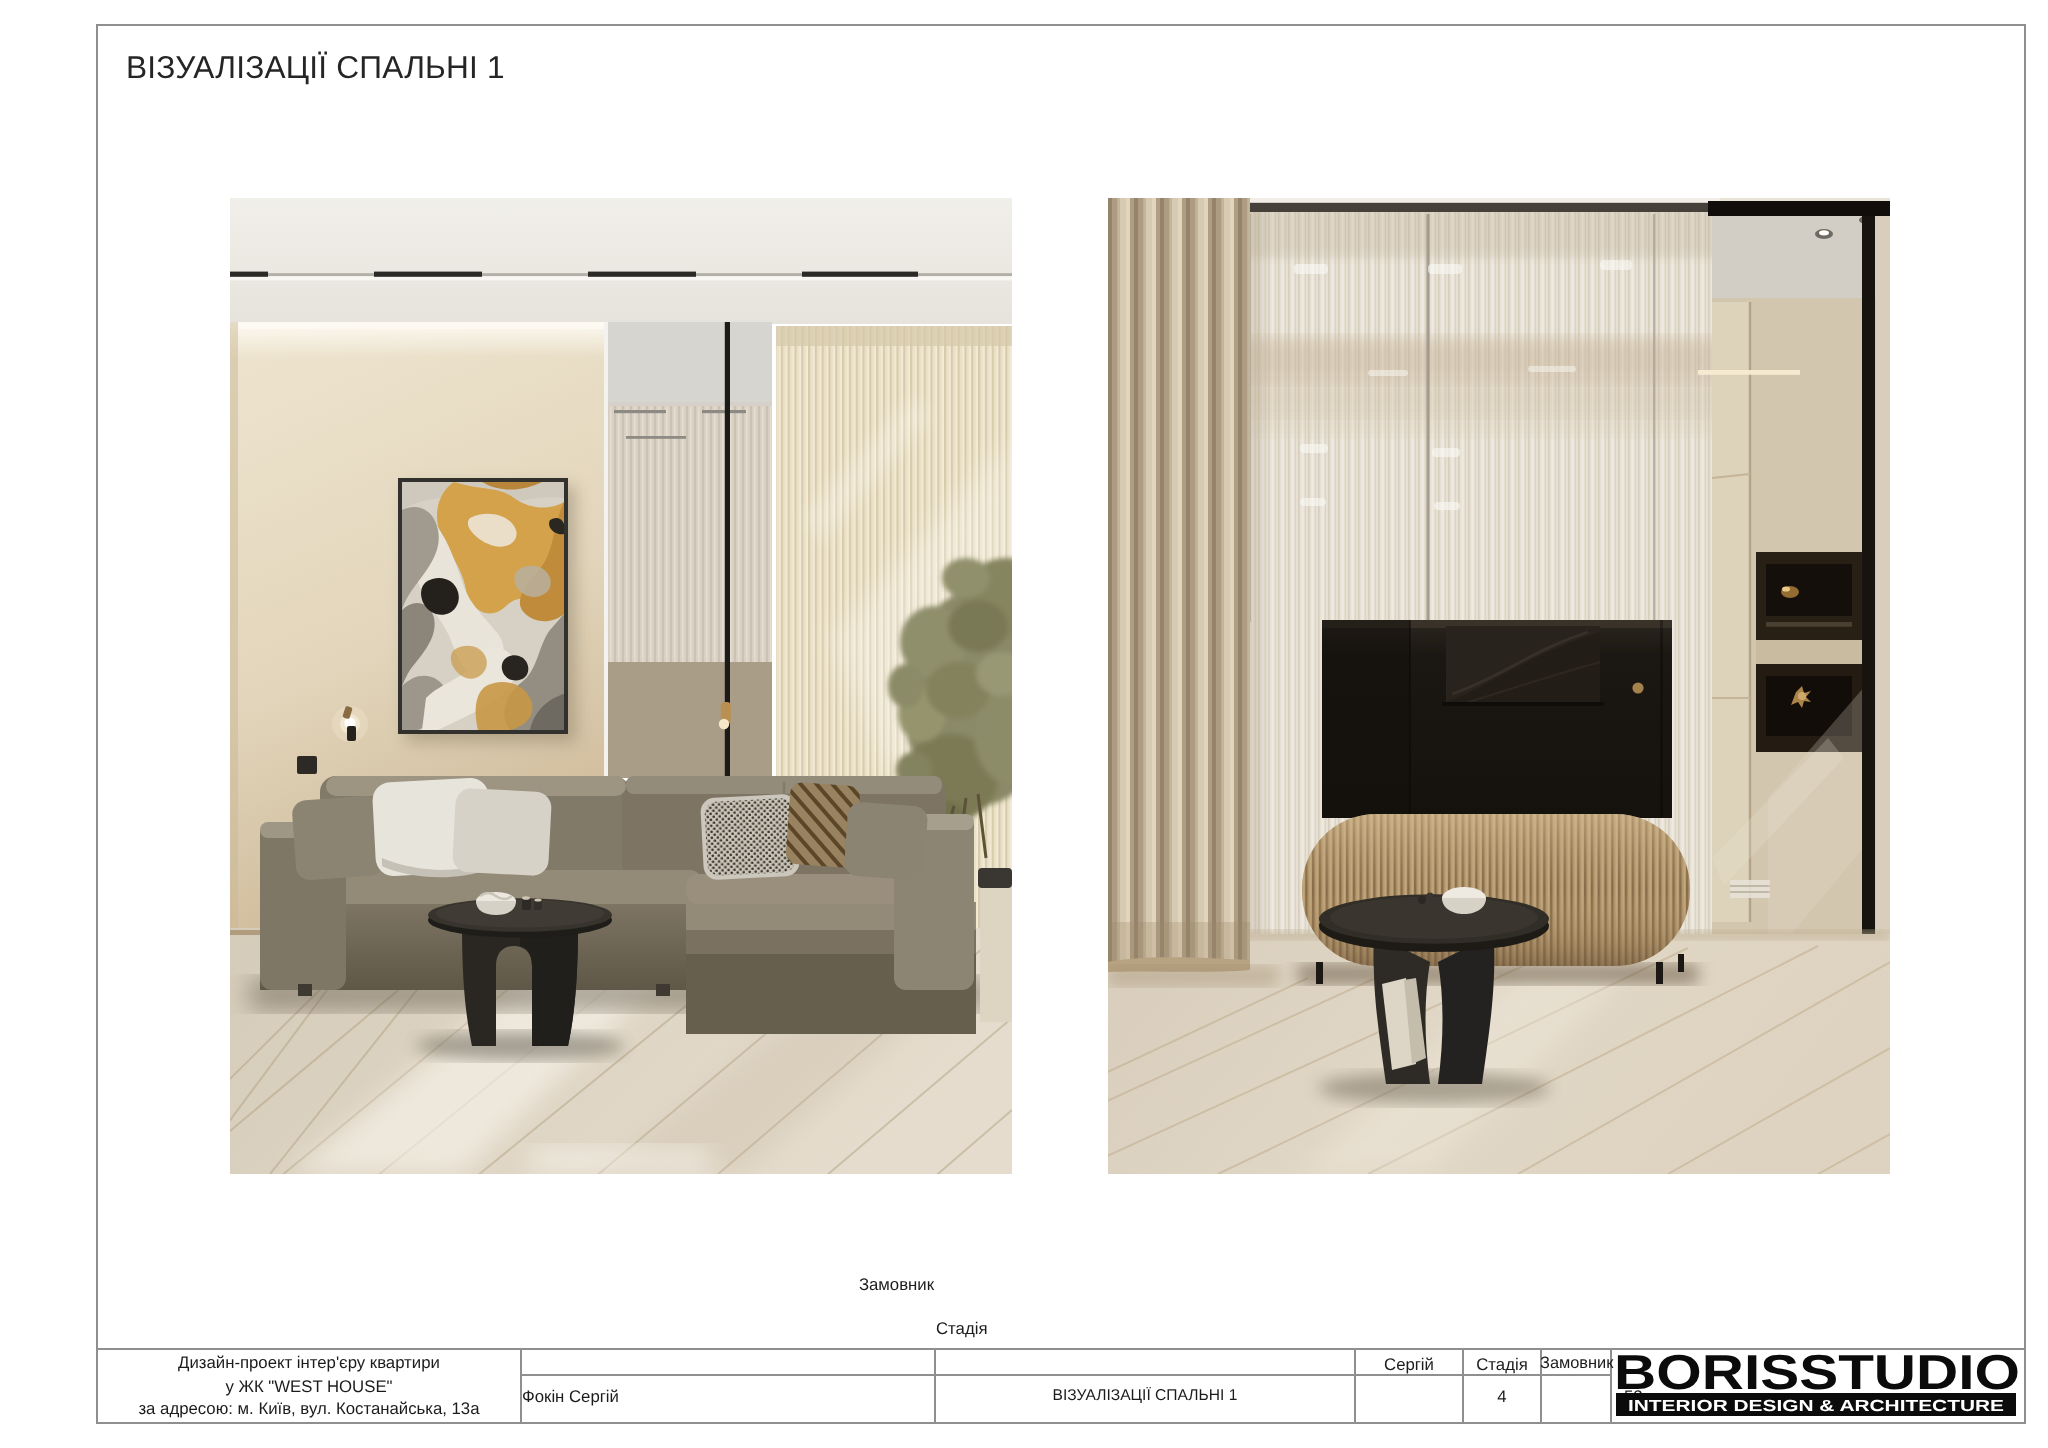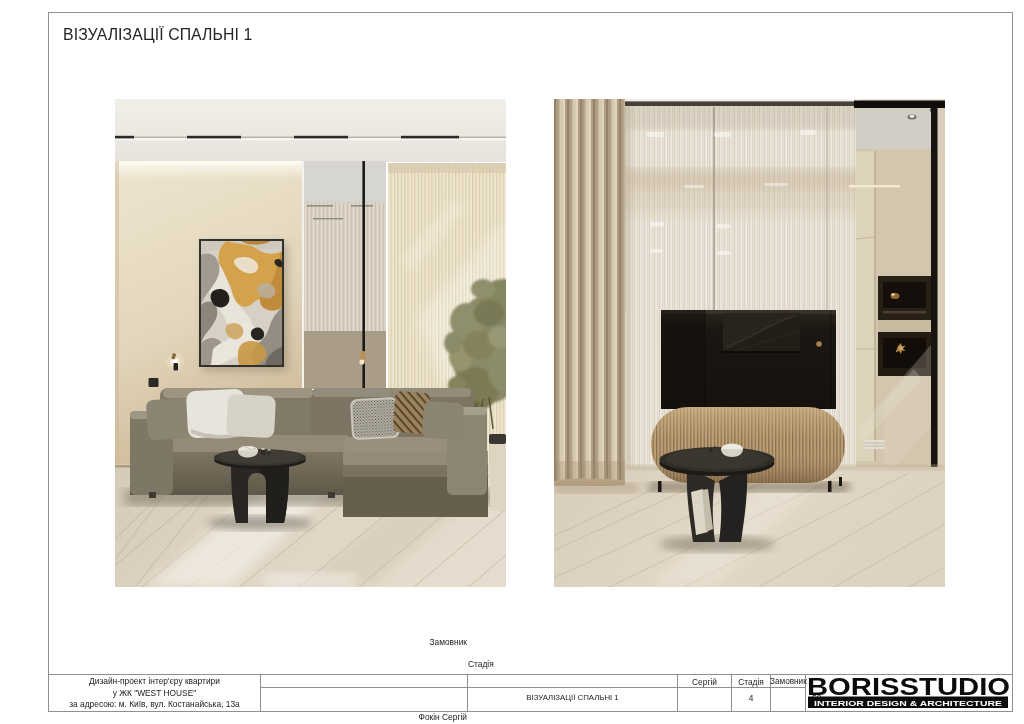--- a/index.html
+++ b/index.html
@@ -431,21 +431,21 @@
 <div class="abs" style="left:677px;top:674px;width:1px;height:37px;background:#8f8f8f;"></div>
 <div class="abs" style="left:731px;top:674px;width:1px;height:37px;background:#8f8f8f;"></div>
 <div class="abs" style="left:770px;top:674px;width:1px;height:37px;background:#8f8f8f;"></div>
 <div class="abs" style="left:805px;top:674px;width:1px;height:37px;background:#8f8f8f;"></div>
 
 <div class="abs" style="left:49px;top:676px;width:211px;height:34px;font-size:8.4px;line-height:11.2px;color:#1c1c1c;text-align:center;display:flex;align-items:flex-end;justify-content:center;">
     <div>Дизайн-проект інтер'єру квартири<br>у ЖК "WEST HOUSE"<br>за адресою: м. Київ, вул. Костанайська, 13а</div>
   </div>
 
 <div class="abs" style="left:261px;top:637px;width:206px;height:10px;font-size:8.4px;color:#1c1c1c;text-align:right;">Замовник</div>
-<div class="abs" style="left:261px;top:693px;width:206px;height:10px;font-size:8.4px;color:#1c1c1c;text-align:right;margin-top:19px;">Фокін Сергій</div>
+<div class="abs" style="left:261px;top:693px;width:206px;height:10px;font-size:8.4px;color:#1c1c1c;text-align:left;">Фокін Сергій</div>
 
 <div class="abs" style="left:468px;top:659px;width:209px;height:10px;font-size:8.4px;color:#1c1c1c;text-align:left;">Стадія</div>
 <div class="abs" style="left:468px;top:693px;width:209px;height:10px;font-size:7.8px;color:#1c1c1c;text-align:center;">ВІЗУАЛІЗАЦІЇ СПАЛЬНІ 1</div>
 
 <div class="abs" style="left:678px;top:676.5px;width:53px;height:10px;font-size:8.4px;color:#1c1c1c;text-align:center;">Сергій</div>
 
 <div class="abs" style="left:732px;top:676.5px;width:38px;height:10px;font-size:8.4px;color:#1c1c1c;text-align:center;">Стадія</div>
 <div class="abs" style="left:732px;top:693px;width:38px;height:10px;font-size:8.4px;color:#1c1c1c;text-align:center;">4</div>
 
 <div class="abs" style="left:770px;top:676.5px;width:36px;height:10px;font-size:8.2px;color:#1c1c1c;text-align:center;">Замовник</div>

